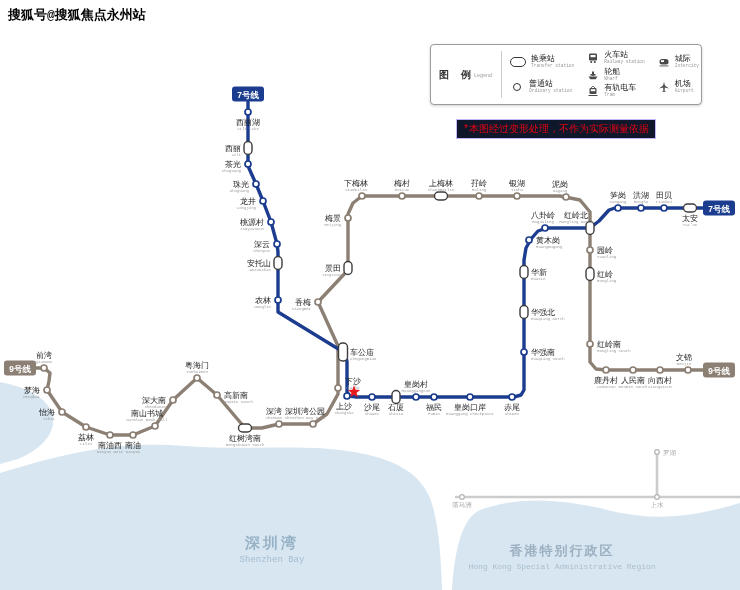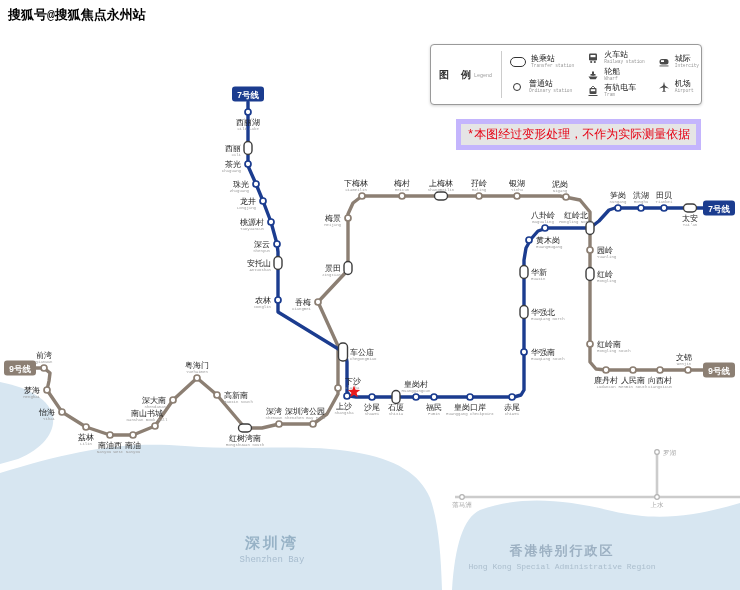--- a/index.html
+++ b/index.html
@@ -17,22 +17,22 @@
   .legend-body{display:flex;gap:13px;flex:1;}
   .lcol{display:flex;flex-direction:column;justify-content:space-around;gap:3px;}
   .litem{display:flex;align-items:center;gap:5px;}
   .ltxt{display:flex;flex-direction:column;line-height:1.1;}
   .ltxt .zh{font-size:8px;color:#222;white-space:nowrap;}
   .ltxt .en{font-size:4.5px;color:#999;white-space:nowrap;}
   .ic-transfer{width:14px;height:8px;border:1.5px solid #333;border-radius:5px;background:#fff;display:inline-block;flex:none;}
   .ic-ordinary{width:6px;height:6px;border:1.5px solid #333;border-radius:50%;background:#fff;display:inline-block;margin:0 3px;flex:none;}
   .licon{flex:none;display:inline-block;}
   
-  .note{position:absolute;left:456px;top:119px;border:5px solid #c4b5fd;color:#e60012;
-        font-size:12px;padding:2px 6px;background:#e5e5e5;z-index:4;white-space:nowrap;}
+  .note{position:absolute;left:456px;top:119px;border:1px solid #c4b5fd;color:#e60012;
+        font-size:10px;padding:2px 6px;background:#0f172a;z-index:4;white-space:nowrap;}
   
   .st-zh{font-size:8px;fill:#1d1d1d;}
   .st-en{font-size:4px;fill:#9a9a9a;}
   .badge-txt{font-size:8.5px;font-weight:bold;fill:#ffffff;}
   .hk-st{font-size:6.5px;fill:#a9a9a9;}
   .bay-zh{font-size:15px;font-weight:bold;fill:#97b2c6;text-anchor:middle;letter-spacing:3px;}
   .bay-en{font-size:9px;fill:#a7bcce;text-anchor:middle;}
   .hk-zh{font-size:13px;font-weight:bold;fill:#9cb0c2;text-anchor:middle;letter-spacing:2px;}
   .hk-en{font-size:8px;fill:#abbecd;text-anchor:middle;}
   .water{fill:#d7e6f1;}

